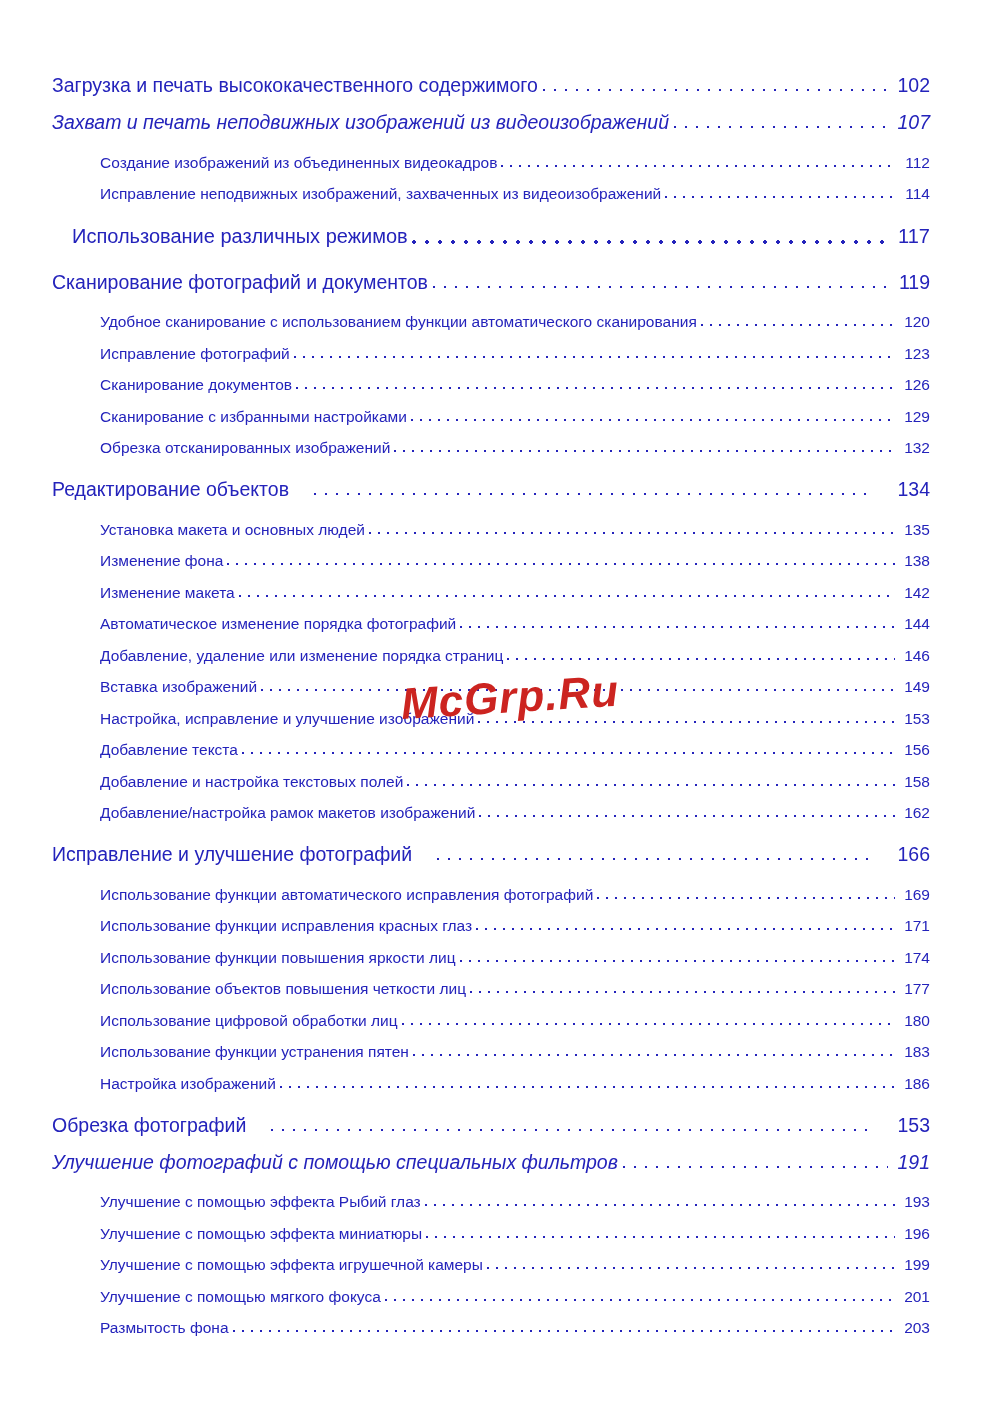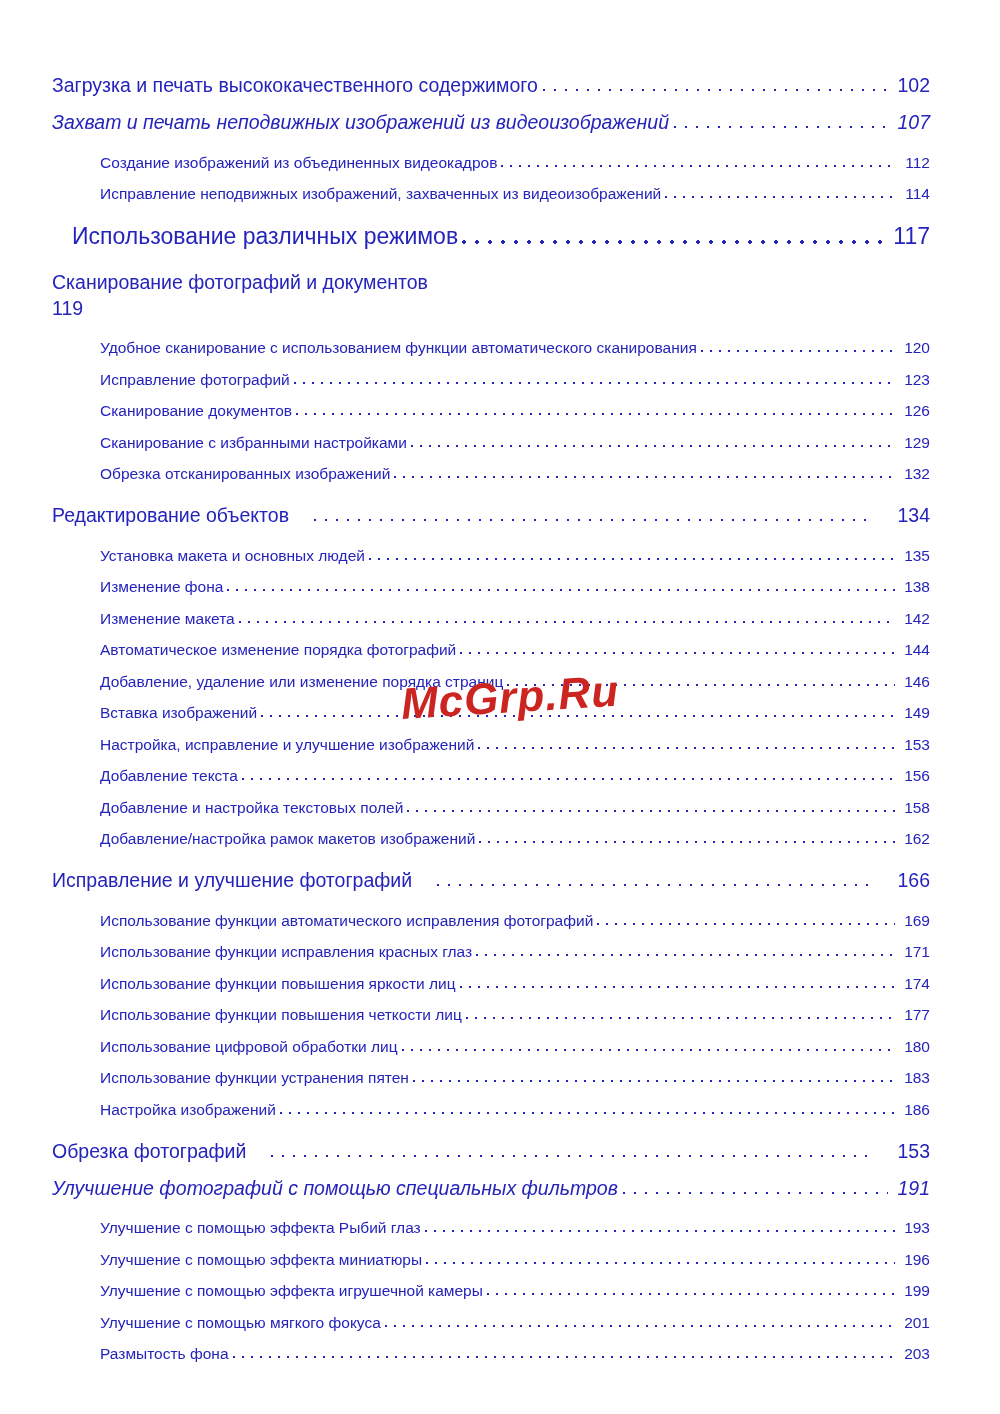--- a/index.html
+++ b/index.html
@@ -11,38 +11,38 @@
   html,body{margin:0;padding:0;background:#ffffff;}
   body{width:var(--page-w);height:var(--page-h);overflow:hidden;
        font-family:"Liberation Sans", sans-serif;color:var(--blue);}
   .page{position:relative;width:var(--page-w);height:var(--page-h);background:#ffffff;overflow:hidden;}
   .toc{padding:72px 70px 0 0;}
   .row{display:flex;align-items:baseline;}
   .row .label{white-space:nowrap;flex:0 0 auto;}
   .row .leader{flex:1 1 auto;align-self:stretch;background-repeat:repeat-x;margin-left:3px;margin-right:9px;min-width:20px;}
   .row .num{flex:0 0 auto;white-space:nowrap;text-align:left;}
 
-  .l1{font-size:23px;line-height:30px;padding-left:72px;}
+  .l1{font-size:20px;line-height:30px;padding-left:72px;}
   .l2{font-size:19.5px;line-height:26px;padding-left:52px;}
   .l3{font-size:15.5px;line-height:21px;padding-left:100px;}
 
   .l1 .leader{background-image:radial-gradient(circle 1.7px at 3px 3px, var(--blue) 98%, transparent 100%);
               background-size:13px 6px;background-position:0 calc(100% - 6px);}
   .l2 .leader{background-image:radial-gradient(circle 1.4px at 3px 3px, var(--blue) 98%, transparent 100%);
               background-size:11px 6px;background-position:0 calc(100% - 5px);}
   .l3 .leader{background-image:radial-gradient(circle 1.1px at 2px 2px, var(--blue) 98%, transparent 100%);
               background-size:9px 5px;background-position:0 calc(100% - 4px);}
 
   
   .row + .row{margin-top:10.5px;}      
   .l2 + .l2{margin-top:11px;font-style:italic;}
   .l2 + .l3{margin-top:16.5px;}
   .l3 + .l2{margin-top:18px;gap:20px;}
   .l3 + .l1{margin-top:16.5px;}
-  .l1 + .l2{margin-top:18px;flex-direction:column;}
+  .l1 + .l2{margin-top:18px;}
 
   .watermark{
     position:absolute;left:401px;top:682px;
     font-style:italic;font-weight:bold;font-size:44px;line-height:44px;
     color:var(--red);
     transform:rotate(-3.5deg);transform-origin:left center;
     letter-spacing:1px;white-space:nowrap;pointer-events:none;
   }
 </style>
 </head>
@@ -174,21 +174,21 @@
         <span class="label">Использование функции исправления красных глаз</span>
         <span class="leader"></span>
         <span class="num">171</span>
       </div>
       <div class="row l3">
         <span class="label">Использование функции повышения яркости лиц</span>
         <span class="leader"></span>
         <span class="num">174</span>
       </div>
       <div class="row l3">
-        <span class="label">Использование функции повышения четкости лиц</span>
+        <span class="label">Использование объектов повышения четкости лиц</span>
         <span class="leader"></span>
         <span class="num">177</span>
       </div>
       <div class="row l3">
         <span class="label">Использование цифровой обработки лиц</span>
         <span class="leader"></span>
         <span class="num">180</span>
       </div>
       <div class="row l3">
         <span class="label">Использование функции устранения пятен</span>

